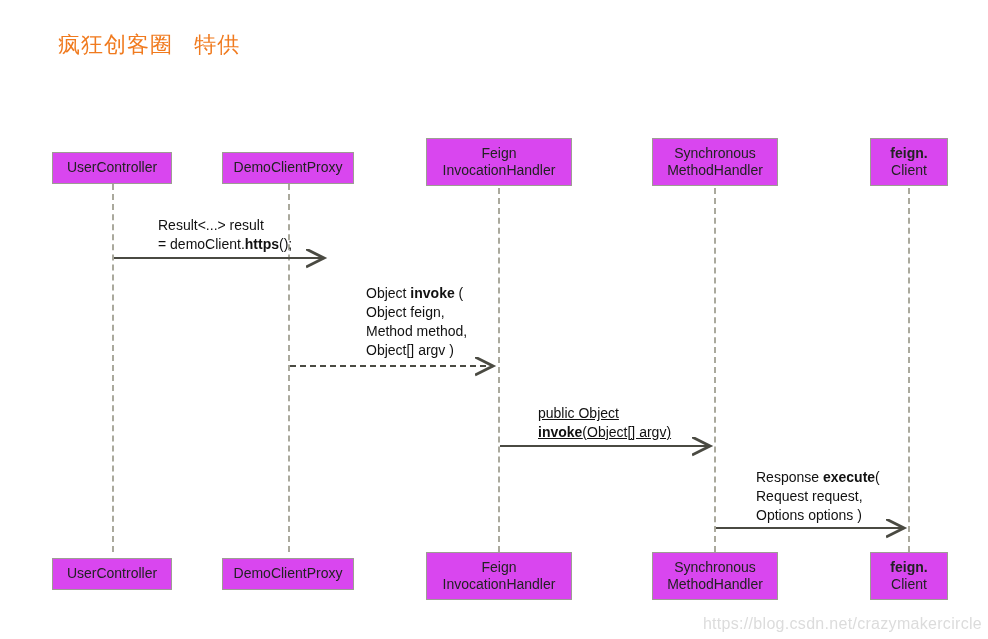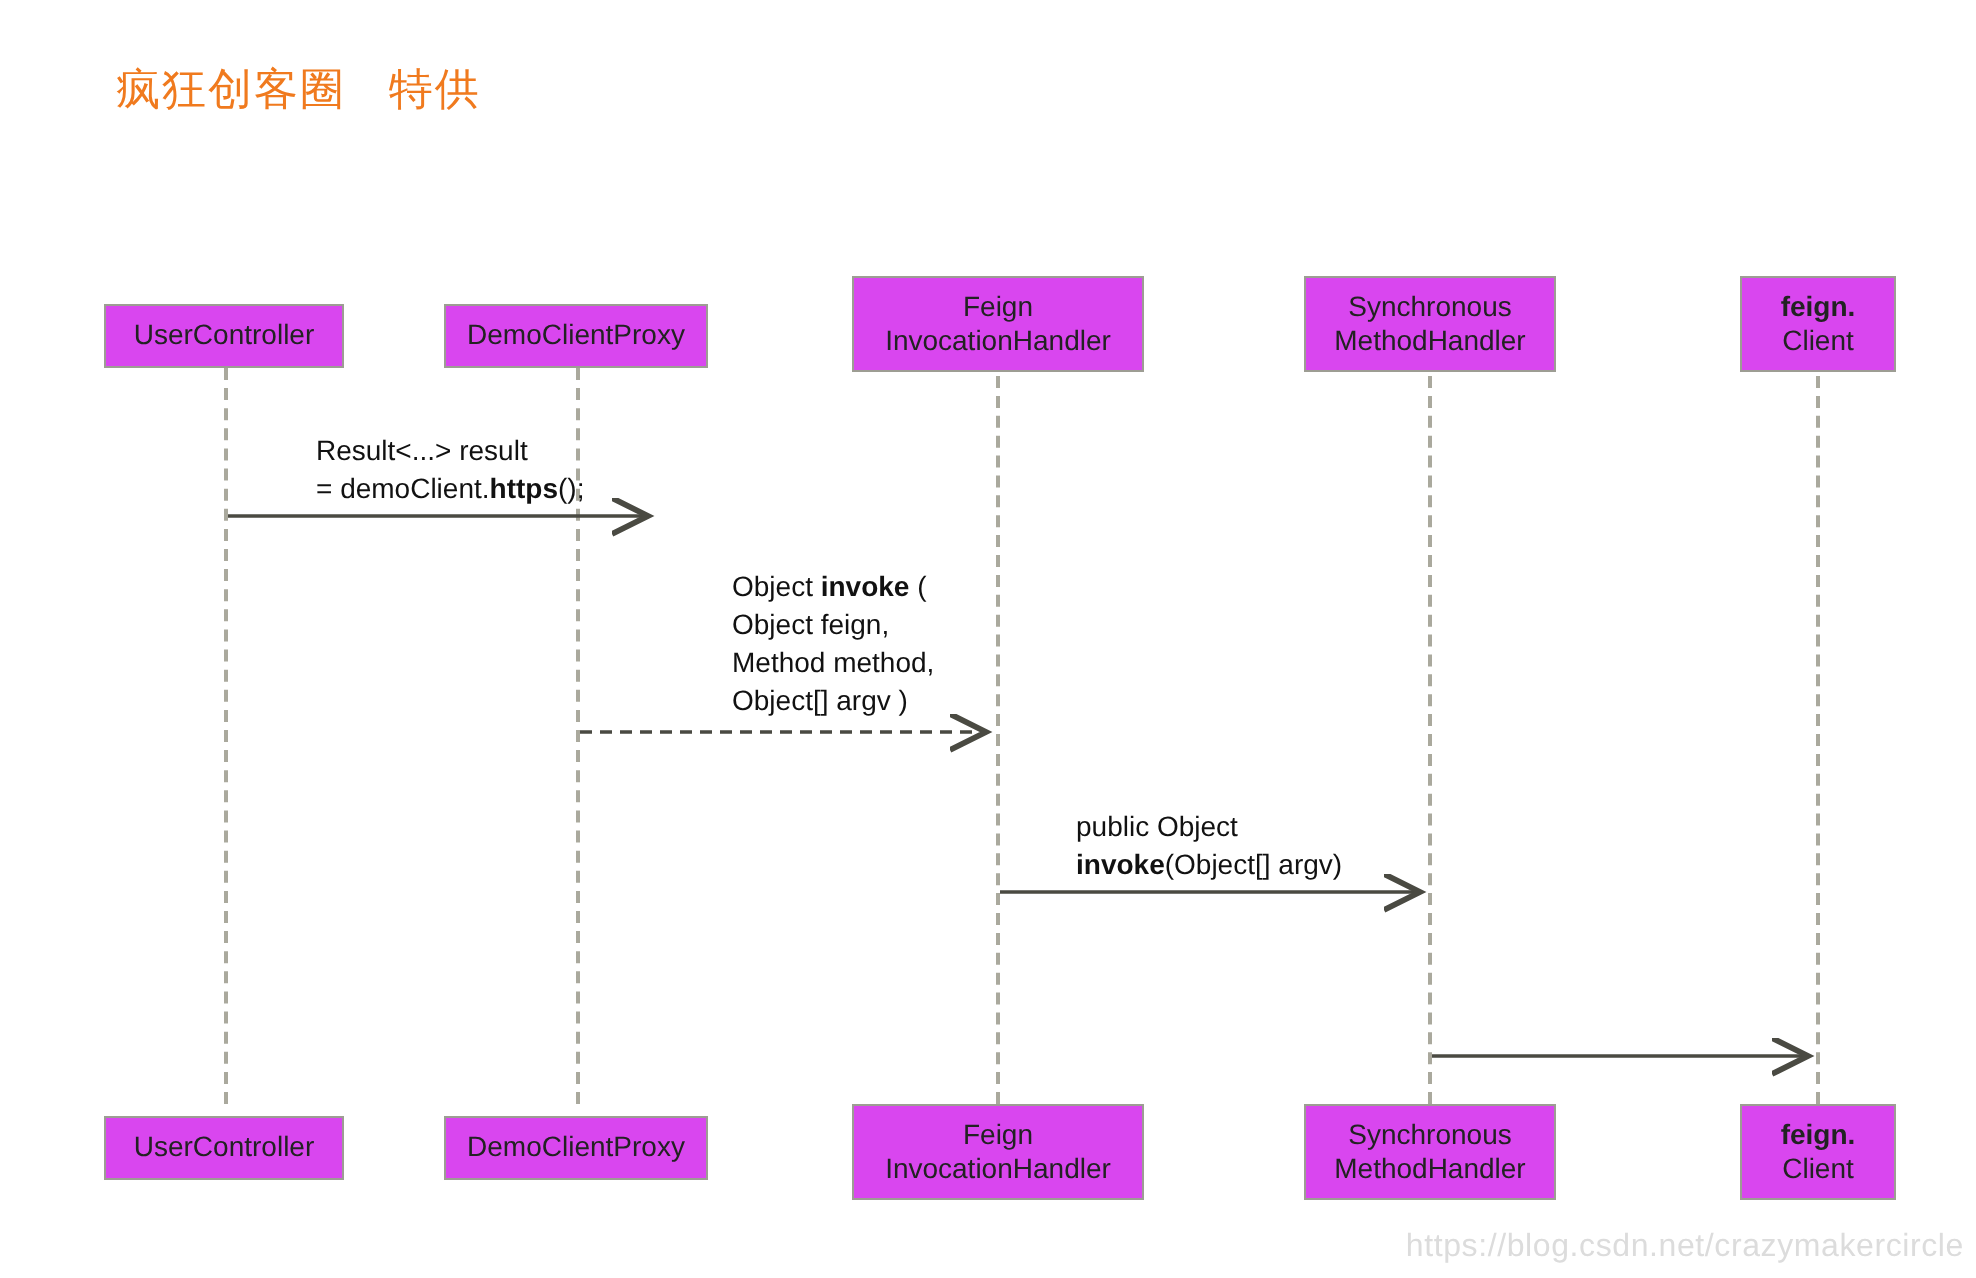--- a/index.html
+++ b/index.html
@@ -102,25 +102,30 @@
     <div><span>= demoClient.</span><b>https</b><span>();</span></div>
   </div>
 
   <div class="msg-text" style="left:338px; top:284px;">
     <div><span>Object </span><b>invoke</b><span> (</span></div>
     <div>Object feign,</div>
     <div> Method method,</div>
     <div> Object[] argv    )</div>
   </div>
 
-  <div class="msg-text" style="left:510px; top:404px;">
+  <div class="msg-text" style="left:510px; top:404px;text-decoration:underline;">
     <div>public Object</div>
     <div><b>invoke</b><span>(Object[] argv)</span></div>
   </div>
 
+  <div class="msg-text" style="left:728px; top:468px;">
+    <div><span>Response </span><b>execute</b><span>(</span></div>
+    <div>  Request request,</div>
+    <div>  Options options )</div>
+  </div>
 
   <div class="box" style="left:52px; top:152px; width:120px; height:32px;">
     <span>UserController</span>
   </div>
   <div class="box" style="left:222px; top:152px; width:132px; height:32px;">
     <span>DemoClientProxy</span>
   </div>
   <div class="box" style="left:426px; top:138px; width:146px; height:48px;">
     <span>Feign</span>
     <span>InvocationHandler</span>

